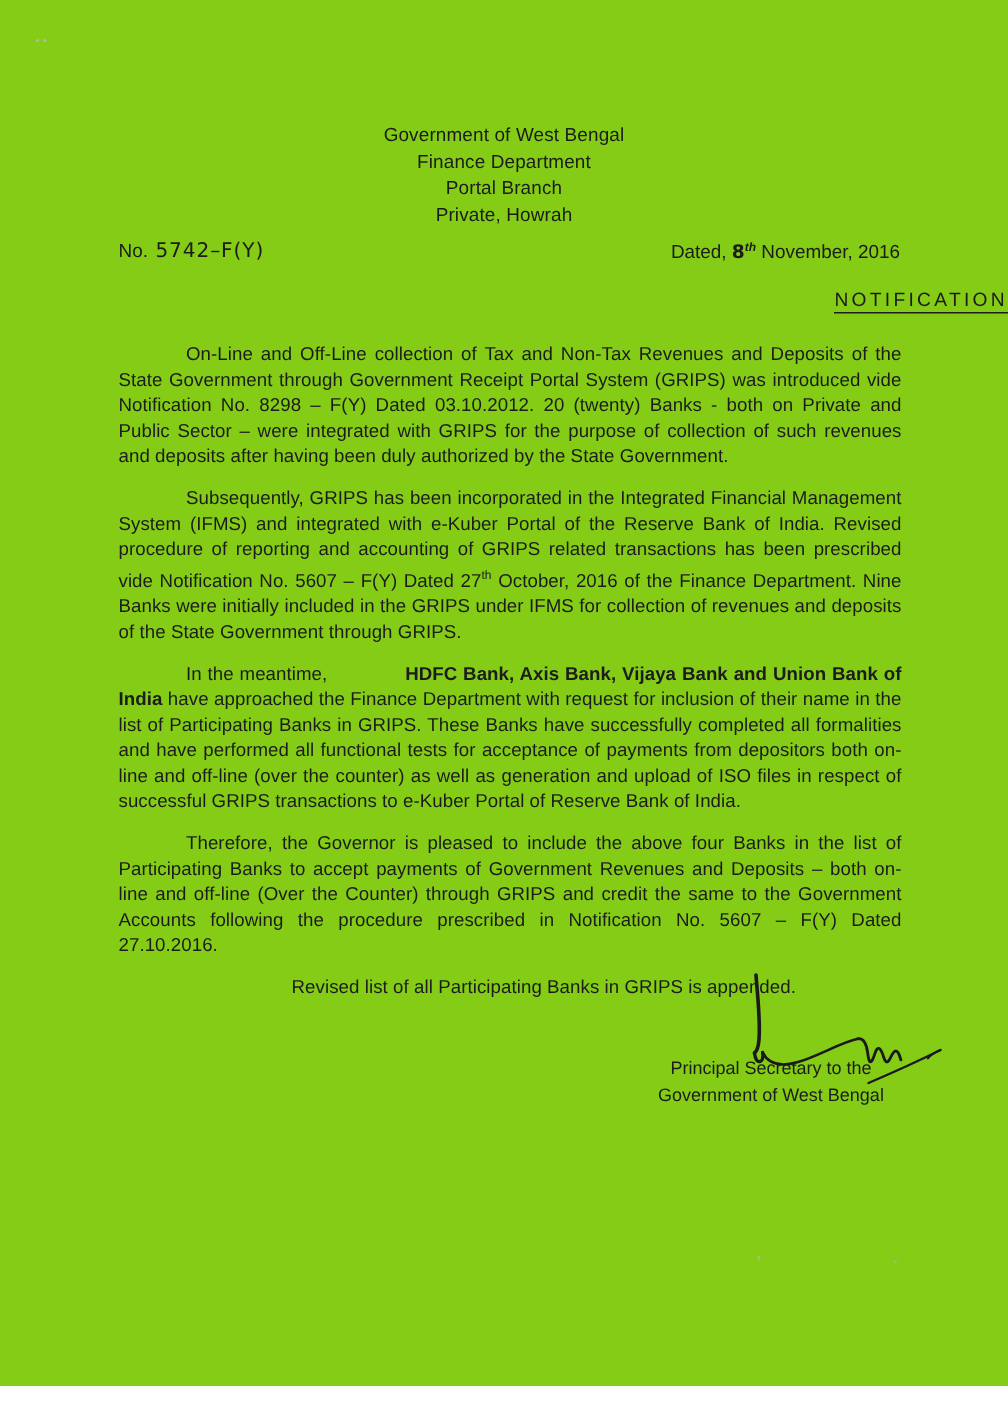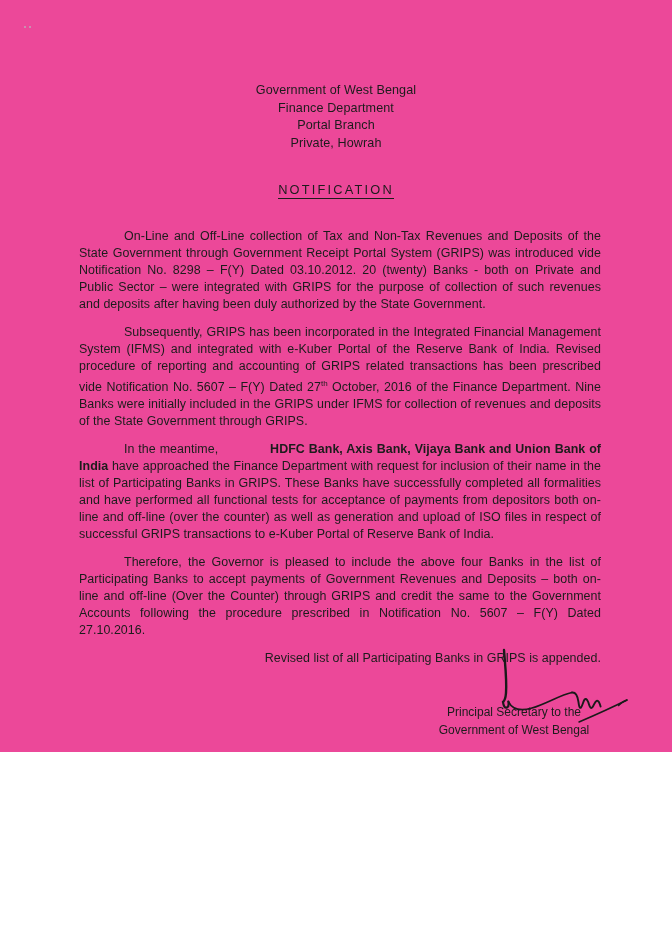--- a/index.html
+++ b/index.html
@@ -6,22 +6,22 @@
     margin: 0;
     padding: 0;
     background: #ffffff;
   }
   body {
     font-family: "Liberation Sans", sans-serif;
   }
   #page {
     position: relative;
     width: 672px;
-    height: 752px;
-    background: #ec4899;
+    height: 924px;
+    background: #84cc16;
     overflow: hidden;
     color: #1c1c1c;
   }
   
   .speck {
     position: absolute;
     background: #b9b9bd;
     border-radius: 50%;
     opacity: .85;
   }
@@ -78,23 +78,23 @@
   .dateline sup {
     font-size: 8px;
     font-weight: bold;
     font-style: italic;
     vertical-align: super;
   }
 
   .notif-title {
     position: absolute;
     left: 0;
-    top: 182px;
-    width: 672px;
-    text-align: center;
+    top: 192px;
+    width: 672px;
+    text-align: right;
     font-size: 12.8px;
     letter-spacing: 2.2px;
   }
   .notif-title span {
     border-bottom: 1px solid #1c1c1c;
     padding-bottom: 1px;
   }
 
   .body-block {
     position: absolute;
@@ -103,21 +103,21 @@
     width: 522px;
   }
   p.para {
     margin: 0 0 11px 0;
     font-size: 12.45px;
     line-height: 17px;
     text-align: justify;
     text-indent: 45px;
     letter-spacing: .05px;
   }
-  p.para.last { text-align: right; }
+  p.para.last { text-align: center; }
   p.para b { font-weight: bold; padding-left: 48px; }
   p.para sup { font-size: 8px; vertical-align: super; }
 
   .sign-area {
     position: absolute;
     left: 420px;
     top: 648px;
     width: 205px;
     height: 100px;
   }
@@ -162,20 +162,26 @@
   <span class="speck s4"></span>
   <span class="speck s5"></span>
 
   <div class="letterhead">
     <div>Government of West Bengal</div>
     <div>Finance Department</div>
     <div>Portal Branch</div>
     <div>Private, Howrah</div>
   </div>
 
+  <div class="refline">
+    <div class="refno"><span>No.</span><span class="hand">5742–F(Y)</span></div>
+    <div class="dateline"><span>Dated,</span>
+      <span class="hand-day">8</span><sup>th</sup>
+      <span>November, 2016</span></div>
+  </div>
 
   <div class="notif-title"><span>NOTIFICATION</span></div>
 
   <div class="body-block">
     <p class="para">On-Line and Off-Line collection of Tax and Non-Tax Revenues and Deposits of the State Government through Government Receipt Portal System (GRIPS) was introduced vide Notification No. 8298 – F(Y) Dated 03.10.2012. 20 (twenty) Banks  - both on Private and Public Sector – were integrated with GRIPS for the purpose of collection of such revenues and deposits after having been duly authorized by the State Government.</p>
     <p class="para">Subsequently, GRIPS has been incorporated in the Integrated Financial Management System (IFMS) and integrated with e-Kuber Portal of the Reserve Bank of India. Revised procedure of reporting and accounting of GRIPS related transactions has been prescribed vide Notification No. 5607 – F(Y) Dated 27<sup>th</sup> October, 2016 of the Finance Department. Nine Banks were initially included in the GRIPS under IFMS for collection of revenues and deposits of the State Government through GRIPS.</p>
     <p class="para">In the meantime, <b>HDFC Bank, Axis Bank, Vijaya Bank and Union Bank of India</b> have approached the Finance Department with request for inclusion of their name in the list of Participating Banks in GRIPS. These Banks have successfully completed all formalities and have performed all functional tests for acceptance of payments from depositors both on-line and off-line (over the counter) as well as generation and upload of ISO files in respect of successful GRIPS transactions to e-Kuber Portal of Reserve Bank of India.</p>
     <p class="para">Therefore, the Governor is pleased to include the above four Banks in the list of Participating Banks to accept payments of Government Revenues and Deposits – both on-line and off-line (Over the Counter) through GRIPS and credit the same to the Government Accounts following the procedure prescribed in Notification No. 5607 – F(Y) Dated 27.10.2016.</p>
     <p class="para last">Revised list of all Participating Banks in GRIPS is appended.</p>
   </div>

